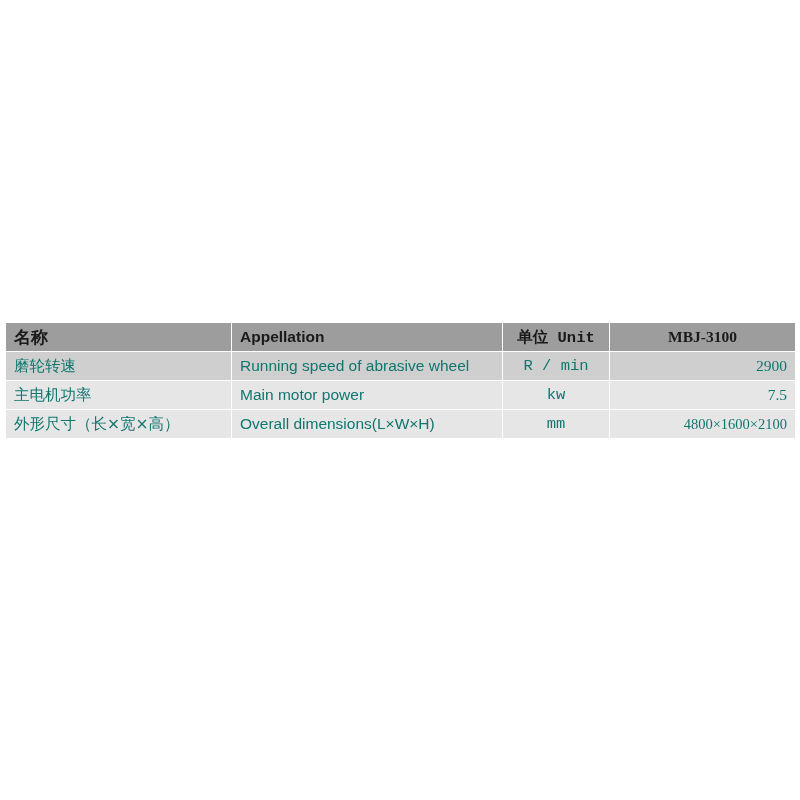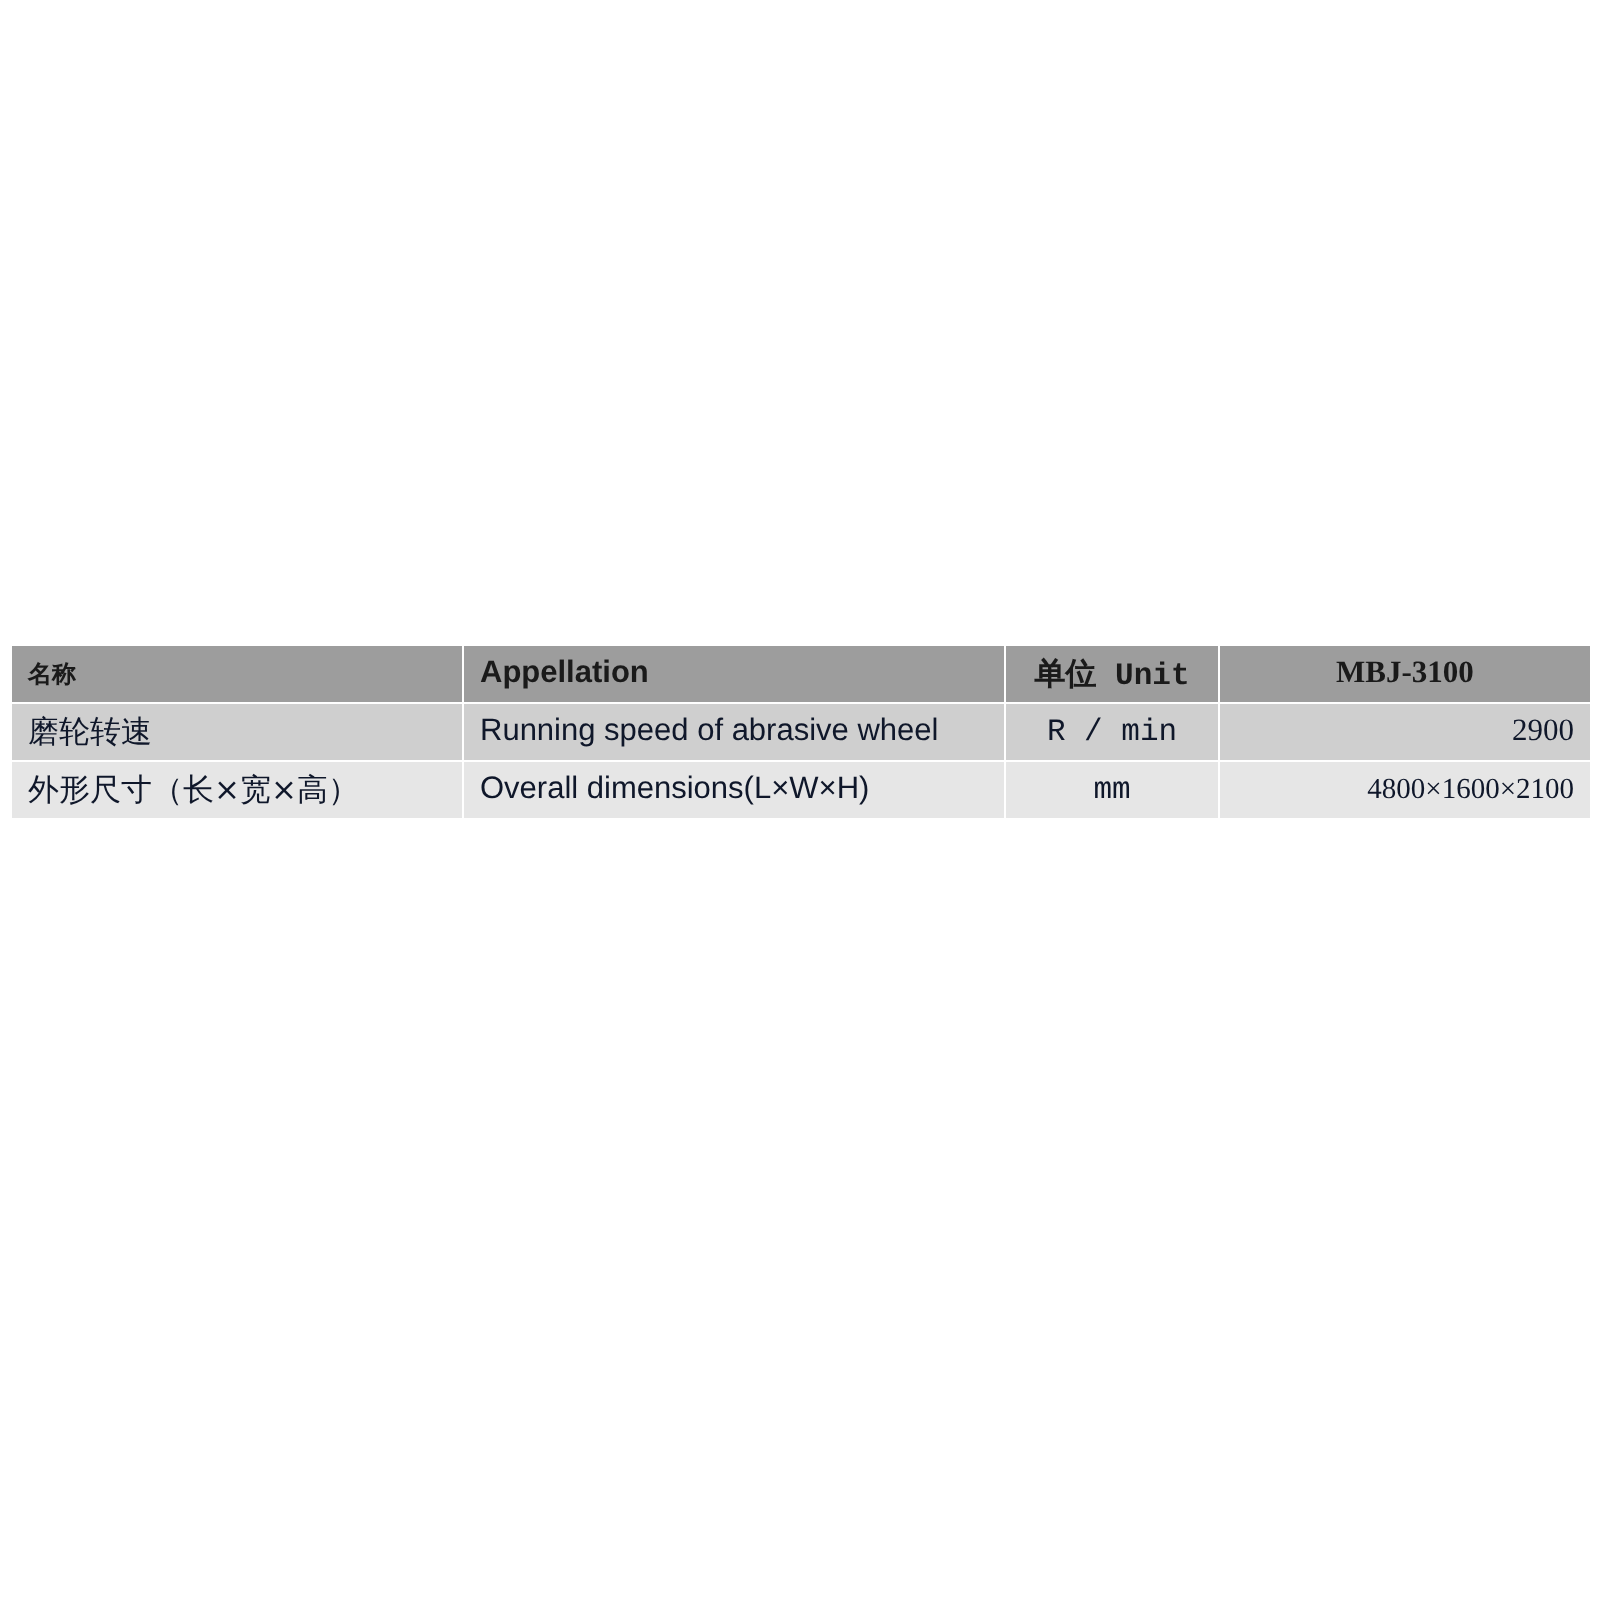--- a/index.html
+++ b/index.html
@@ -31,40 +31,40 @@
   table.spec {
     border-collapse: collapse;
     width: 790px;
     table-layout: fixed;
   }
   table.spec td {
     border: 1px solid #ffffff;
     padding: 0 8px;
     height: 28px;
     font-size: 15.5px;
-    color: #0f172a;
+    color: #0f766e;
     vertical-align: middle;
     overflow: hidden;
     white-space: nowrap;
   }
   
   col.c1 { width: 226px; }
   col.c2 { width: 271px; }
   col.c3 { width: 107px; }
   col.c4 { width: 186px; }
 
   
   tr.head td {
     background: #9d9d9d;
     font-weight: bold;
     color: #1a1a1a;
   }
   tr.head td.cn {
     font-family: "DejaVu Sans", sans-serif;
-    font-size: 12px;
+    font-size: 17px;
   }
   tr.head td.unit,
   tr.head td.model {
     text-align: center;
   }
 
   
   tr.odd td { background: #cfcfcf; }
   tr.even td { background: #e6e6e6; }
 
@@ -111,20 +111,26 @@
           <td class="model">MBJ-3100</td>
         </tr>
 
         <tr class="odd">
           <td class="cn">磨轮转速</td>
           <td class="en">Running speed of abrasive wheel</td>
           <td class="unit">R / min</td>
           <td class="val">2900</td>
         </tr>
 
+        <tr class="even">
+          <td class="cn">主电机功率</td>
+          <td class="en">Main motor power</td>
+          <td class="unit">kw</td>
+          <td class="val">7.5</td>
+        </tr>
 
 
         <tr class="even">
           <td class="cn">外形尺寸（长×宽×高）</td>
           <td class="en">Overall dimensions(L×W×H)</td>
           <td class="unit">mm</td>
           <td class="val small">4800×1600×2100</td>
         </tr>
 
       </tbody>

